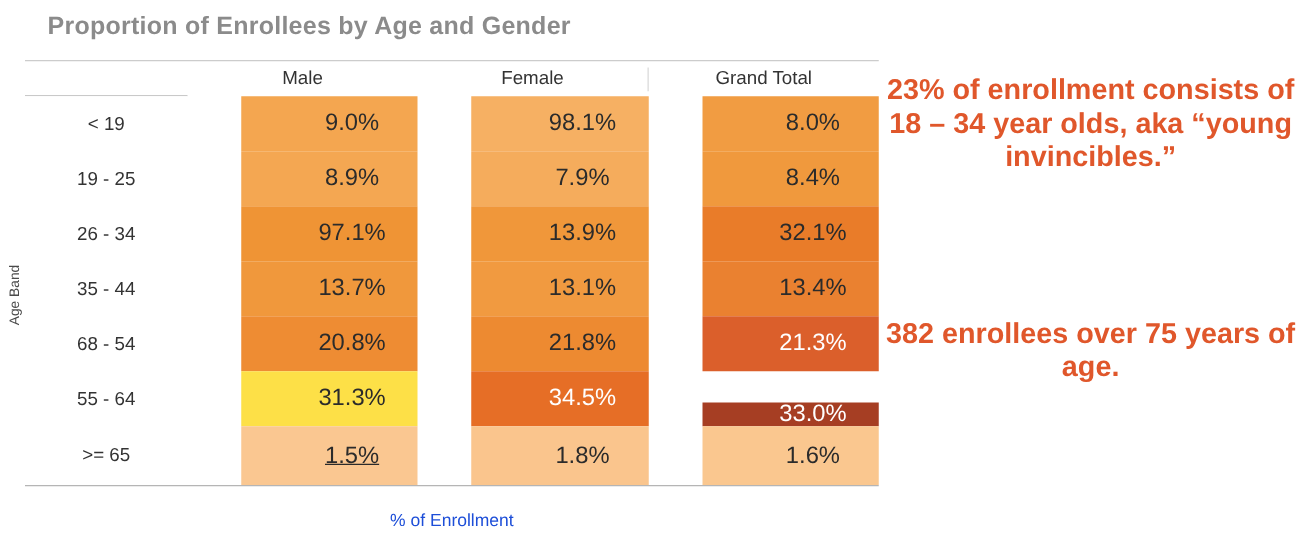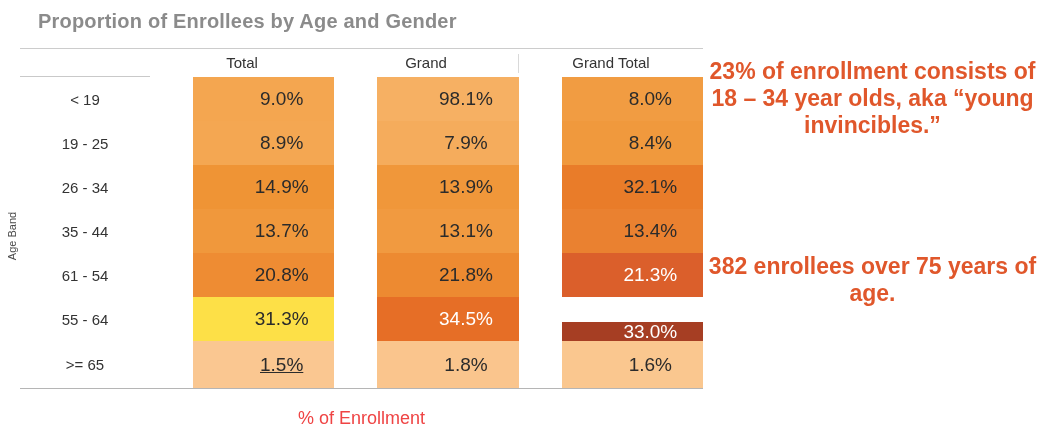--- a/index.html
+++ b/index.html
@@ -47,21 +47,21 @@
     font-size: 19px; color: #2b2b2b; padding-left: 36px;
   }
   .y-axis-label {
     position: absolute; left: -28px; top: 230px; width: 80px;
     transform: rotate(-90deg); transform-origin: center;
     font-size: 11px; color: #4a4a4a; text-align: center;
     white-space: nowrap;
   }
   .x-axis-label {
     position: absolute; left: 20px; top: 408px; width: 683px;
-    text-align: center; font-size: 18px; color: #ef4444;
+    text-align: center; font-size: 14px; color: #1d4ed8;
   }
 
   
   .annot-col { position: absolute; left: 703px; top: 0; width: 339px; height: 445px; }
   .annotation {
     position: absolute; left: 0; width: 100%;
     font-size: 23px; font-weight: bold; line-height: 27px;
     text-align: center;
   }
   .annotation-1 { top: 58px; }
@@ -71,51 +71,51 @@
 <body>
 
 <div class="page">
 
   <div class="chart">
     <div class="chart-title" style="color: rgb(139, 139, 139);">Proportion of Enrollees by Age and Gender</div>
 
     <div class="table-wrap">
       <div class="header-row">
         <div class="corner"></div>
-        <div class="col-header">Total</div>
-        <div class="col-header">Grand</div>
+        <div class="col-header">Male</div>
+        <div class="col-header">Female</div>
         <div class="col-header gt">Grand Total</div>
       </div>
       <div class="hbody">
           <div class="hrow">
             <div class="rlabel">&lt; 19</div>
             <div class="cell" style="background: rgb(244, 166, 80); color: rgb(43, 43, 43);">9.0%</div>
             <div class="cell" style="background: rgb(246, 176, 99); color: rgb(43, 43, 43);">98.1%</div>
             <div class="cell" style="background: rgb(241, 156, 66); color: rgb(43, 43, 43);">8.0%</div>
           </div>
           <div class="hrow">
             <div class="rlabel">19 - 25</div>
             <div class="cell" style="background: rgb(244, 167, 82); color: rgb(43, 43, 43);">8.9%</div>
             <div class="cell" style="background: rgb(245, 172, 92); color: rgb(43, 43, 43);">7.9%</div>
             <div class="cell" style="background: rgb(240, 153, 61); color: rgb(43, 43, 43);">8.4%</div>
           </div>
           <div class="hrow">
             <div class="rlabel">26 - 34</div>
-            <div class="cell" style="background: rgb(239, 148, 53); color: rgb(43, 43, 43);">14.9%</div>
+            <div class="cell" style="background: rgb(239, 148, 53); color: rgb(43, 43, 43);">97.1%</div>
             <div class="cell" style="background: rgb(240, 151, 58); color: rgb(43, 43, 43);">13.9%</div>
             <div class="cell" style="background: rgb(233, 124, 41); color: rgb(43, 43, 43);">32.1%</div>
           </div>
           <div class="hrow">
             <div class="rlabel">35 - 44</div>
             <div class="cell" style="background: rgb(240, 152, 60); color: rgb(43, 43, 43);">13.7%</div>
             <div class="cell" style="background: rgb(241, 154, 64); color: rgb(43, 43, 43);">13.1%</div>
             <div class="cell" style="background: rgb(234, 129, 48); color: rgb(43, 43, 43);">13.4%</div>
           </div>
           <div class="hrow">
-            <div class="rlabel">61 - 54</div>
+            <div class="rlabel">68 - 54</div>
             <div class="cell" style="background: rgb(238, 140, 51); color: rgb(43, 43, 43);">20.8%</div>
             <div class="cell" style="background: rgb(237, 138, 49); color: rgb(43, 43, 43);">21.8%</div>
             <div class="cell" style="background: rgb(219, 95, 43); color: rgb(255, 255, 255);">21.3%</div>
           </div>
           <div class="hrow">
             <div class="rlabel">55 - 64</div>
             <div class="cell" style="background: #fde047; color: rgb(43, 43, 43);">31.3%</div>
             <div class="cell" style="background: rgb(230, 110, 38); color: rgb(255, 255, 255);">34.5%</div>
             <div class="cell" style="background: rgb(166, 62, 35); color: rgb(255, 255, 255); margin-top: 25px;">33.0%</div>
           </div>

